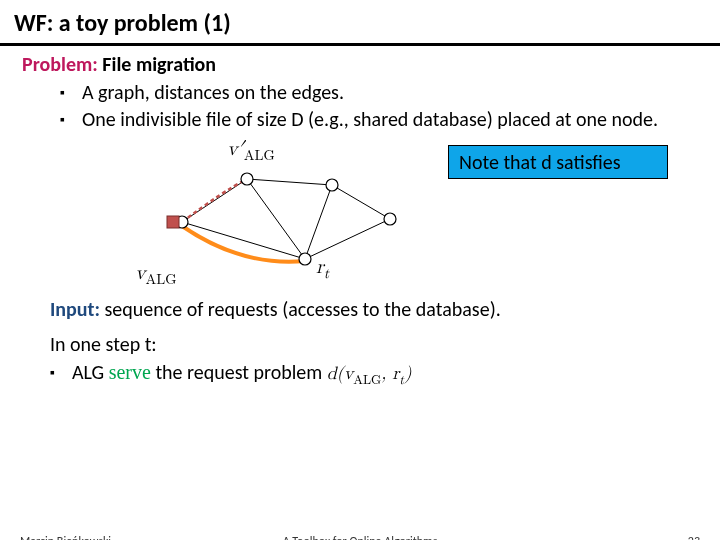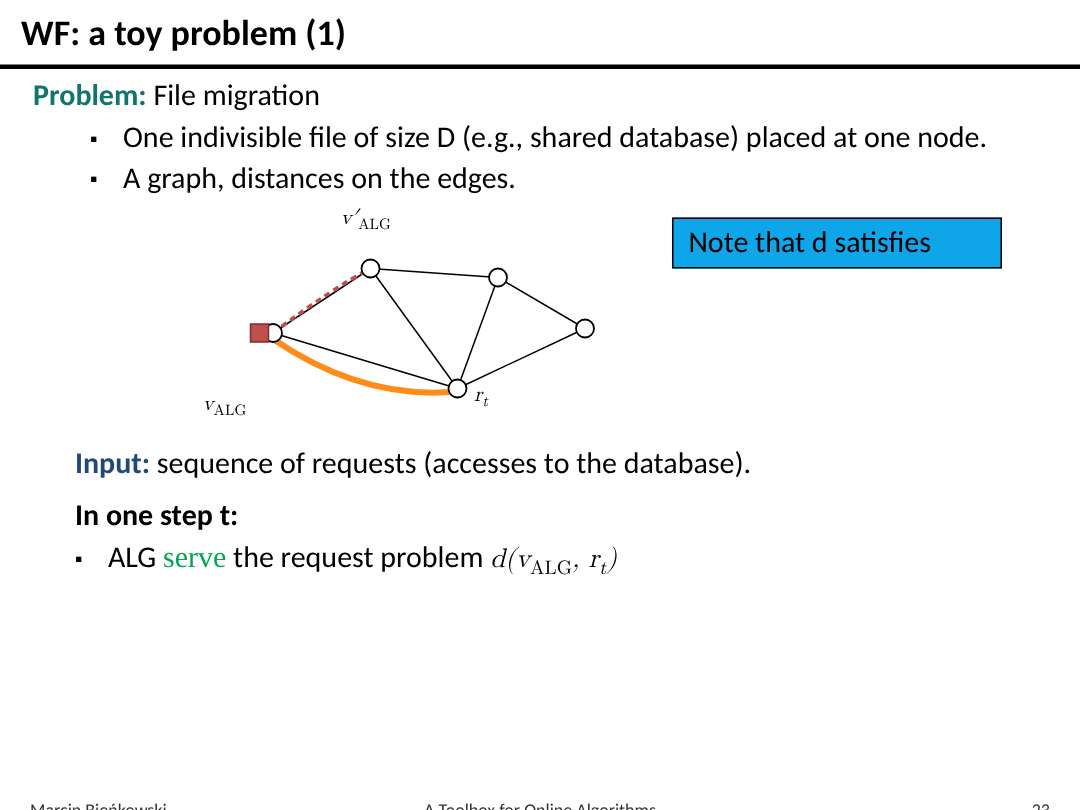--- a/index.html
+++ b/index.html
@@ -23,27 +23,27 @@
     padding: 8px 14px 6px 14px;
     font-size: 24px;
     font-weight: 700;
   }
   .body {
     padding: 6px 22px 0 22px;
     font-size: 20px;
     line-height: 1.28;
   }
   .problem-label {
-    color: #0f766e;
+    color: #be185d;
     font-weight: 700;
     display: inline;
   }
   .problem-name {
     color: #000;
-    font-weight: 400;
+    font-weight: 700;
     display: inline;
   }
   ul.bullets {
     list-style: none;
     padding: 0 0 0 38px;
     margin: 2px 0 0 0;
   }
   ul.bullets > li {
     position: relative;
     padding-left: 22px;
@@ -75,38 +75,38 @@
     background: #0ea5e9;
     width: 198px;
   }
   .diagram-svg {
     position: absolute;
     left: 110px;
     top: 6px;
   }
   .math-label {
     font-family: "Latin Modern Math", "CMU Serif", "Times New Roman", serif;
-    font-size: 14px;
+    font-size: 20px;
   }
   .input-line {
     margin-top: 6px;
     font-size: 20px;
   }
   .input-label {
     color: #1f497d;
     font-weight: 700;
     margin-left: 28px;
   }
   .step-block {
     margin-top: 10px;
     padding-left: 28px;
     font-size: 20px;
   }
   .step-title {
-    font-weight: 700;
+    font-weight: 400;
   }
   .green { color: #00a650; font-family: Liberation Serif, serif; }
   .red { color: #c0504d; }
   .math-inline {
     font-family: "Latin Modern Math", "CMU Serif", "Times New Roman", serif;
     font-size: 18px;
     font-style: italic;
   }
   .footer {
     position: absolute;
@@ -131,22 +131,22 @@
 
   <div class="body">
 
     <div>
       <span class="problem-label">Problem:</span>
       <span> </span>
       <span class="problem-name">File migration</span>
     </div>
 
     <ul class="bullets">
+      <li>A graph, distances on the edges.</li>
       <li>One indivisible file of size D (e.g., shared database) placed at one node.</li>
-      <li>A graph, distances on the edges.</li>
     </ul>
 
     <div class="diagram-area">
 
       <svg class="diagram-svg" width="300" height="140">
 
         <line x1="50" y1="75" x2="115" y2="32" stroke="#000" stroke-width="1"></line>
         <line x1="115" y1="32" x2="200" y2="38" stroke="#000" stroke-width="1"></line>
         <line x1="200" y1="38" x2="258" y2="72" stroke="#000" stroke-width="1"></line>
         <line x1="258" y1="72" x2="173" y2="112" stroke="#000" stroke-width="1"></line>

